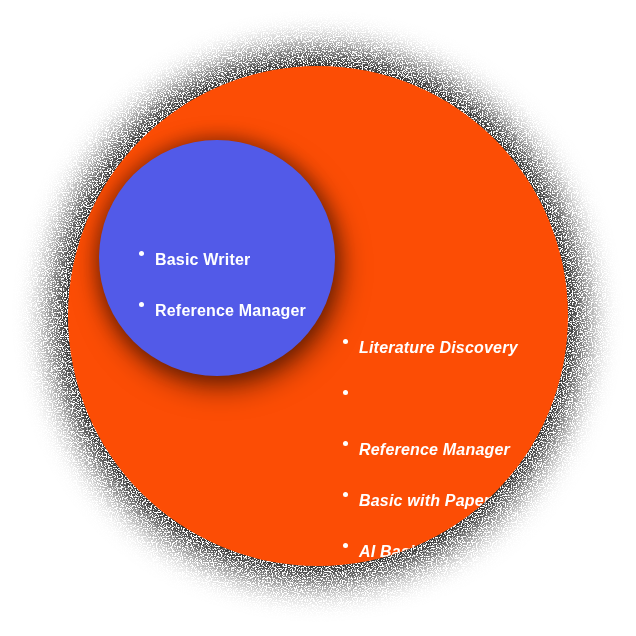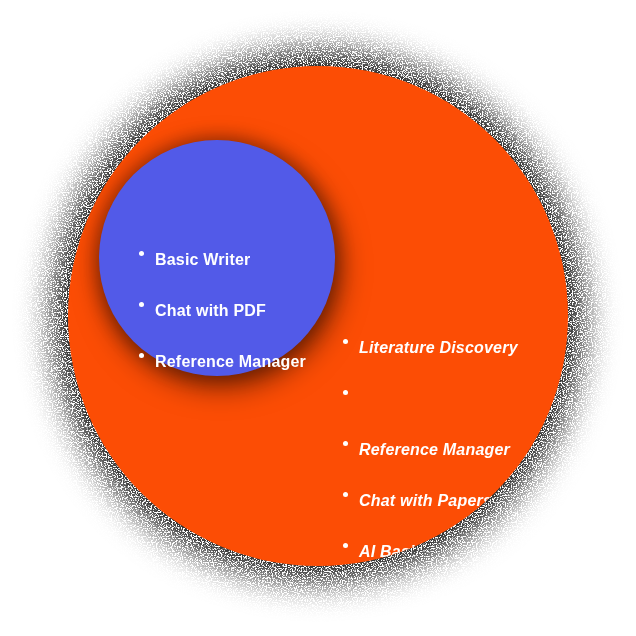--- a/index.html
+++ b/index.html
@@ -104,44 +104,40 @@
   <div class="outer-circle" style="background: rgb(252, 77, 5);">
 
     <div class="inner-circle" style="background: rgb(82, 90, 232);">
       <ul class="feature-list inner-list">
         <li>
           <span class="bullet"></span>
           <span>Basic Writer</span>
         </li>
         <li>
           <span class="bullet"></span>
-          <span>Chat with PDF</span>
-        </li>
-        <li>
-          <span class="bullet"></span>
           <span>Reference Manager</span>
         </li>
       </ul>
     </div>
 
     <ul class="feature-list outer-list">
       <li>
         <span class="bullet"></span>
         <span>Literature Discovery</span>
       </li>
       <li>
         <span class="bullet"></span>
       </li>
       <li>
         <span class="bullet"></span>
         <span>Reference Manager</span>
       </li>
       <li>
         <span class="bullet"></span>
-        <span>Chat with Papers</span>
+        <span>Basic with Papers</span>
       </li>
       <li>
         <span class="bullet"></span>
         <span>AI Basic</span>
       </li>
     </ul>
   </div>
 
 </div>
 

